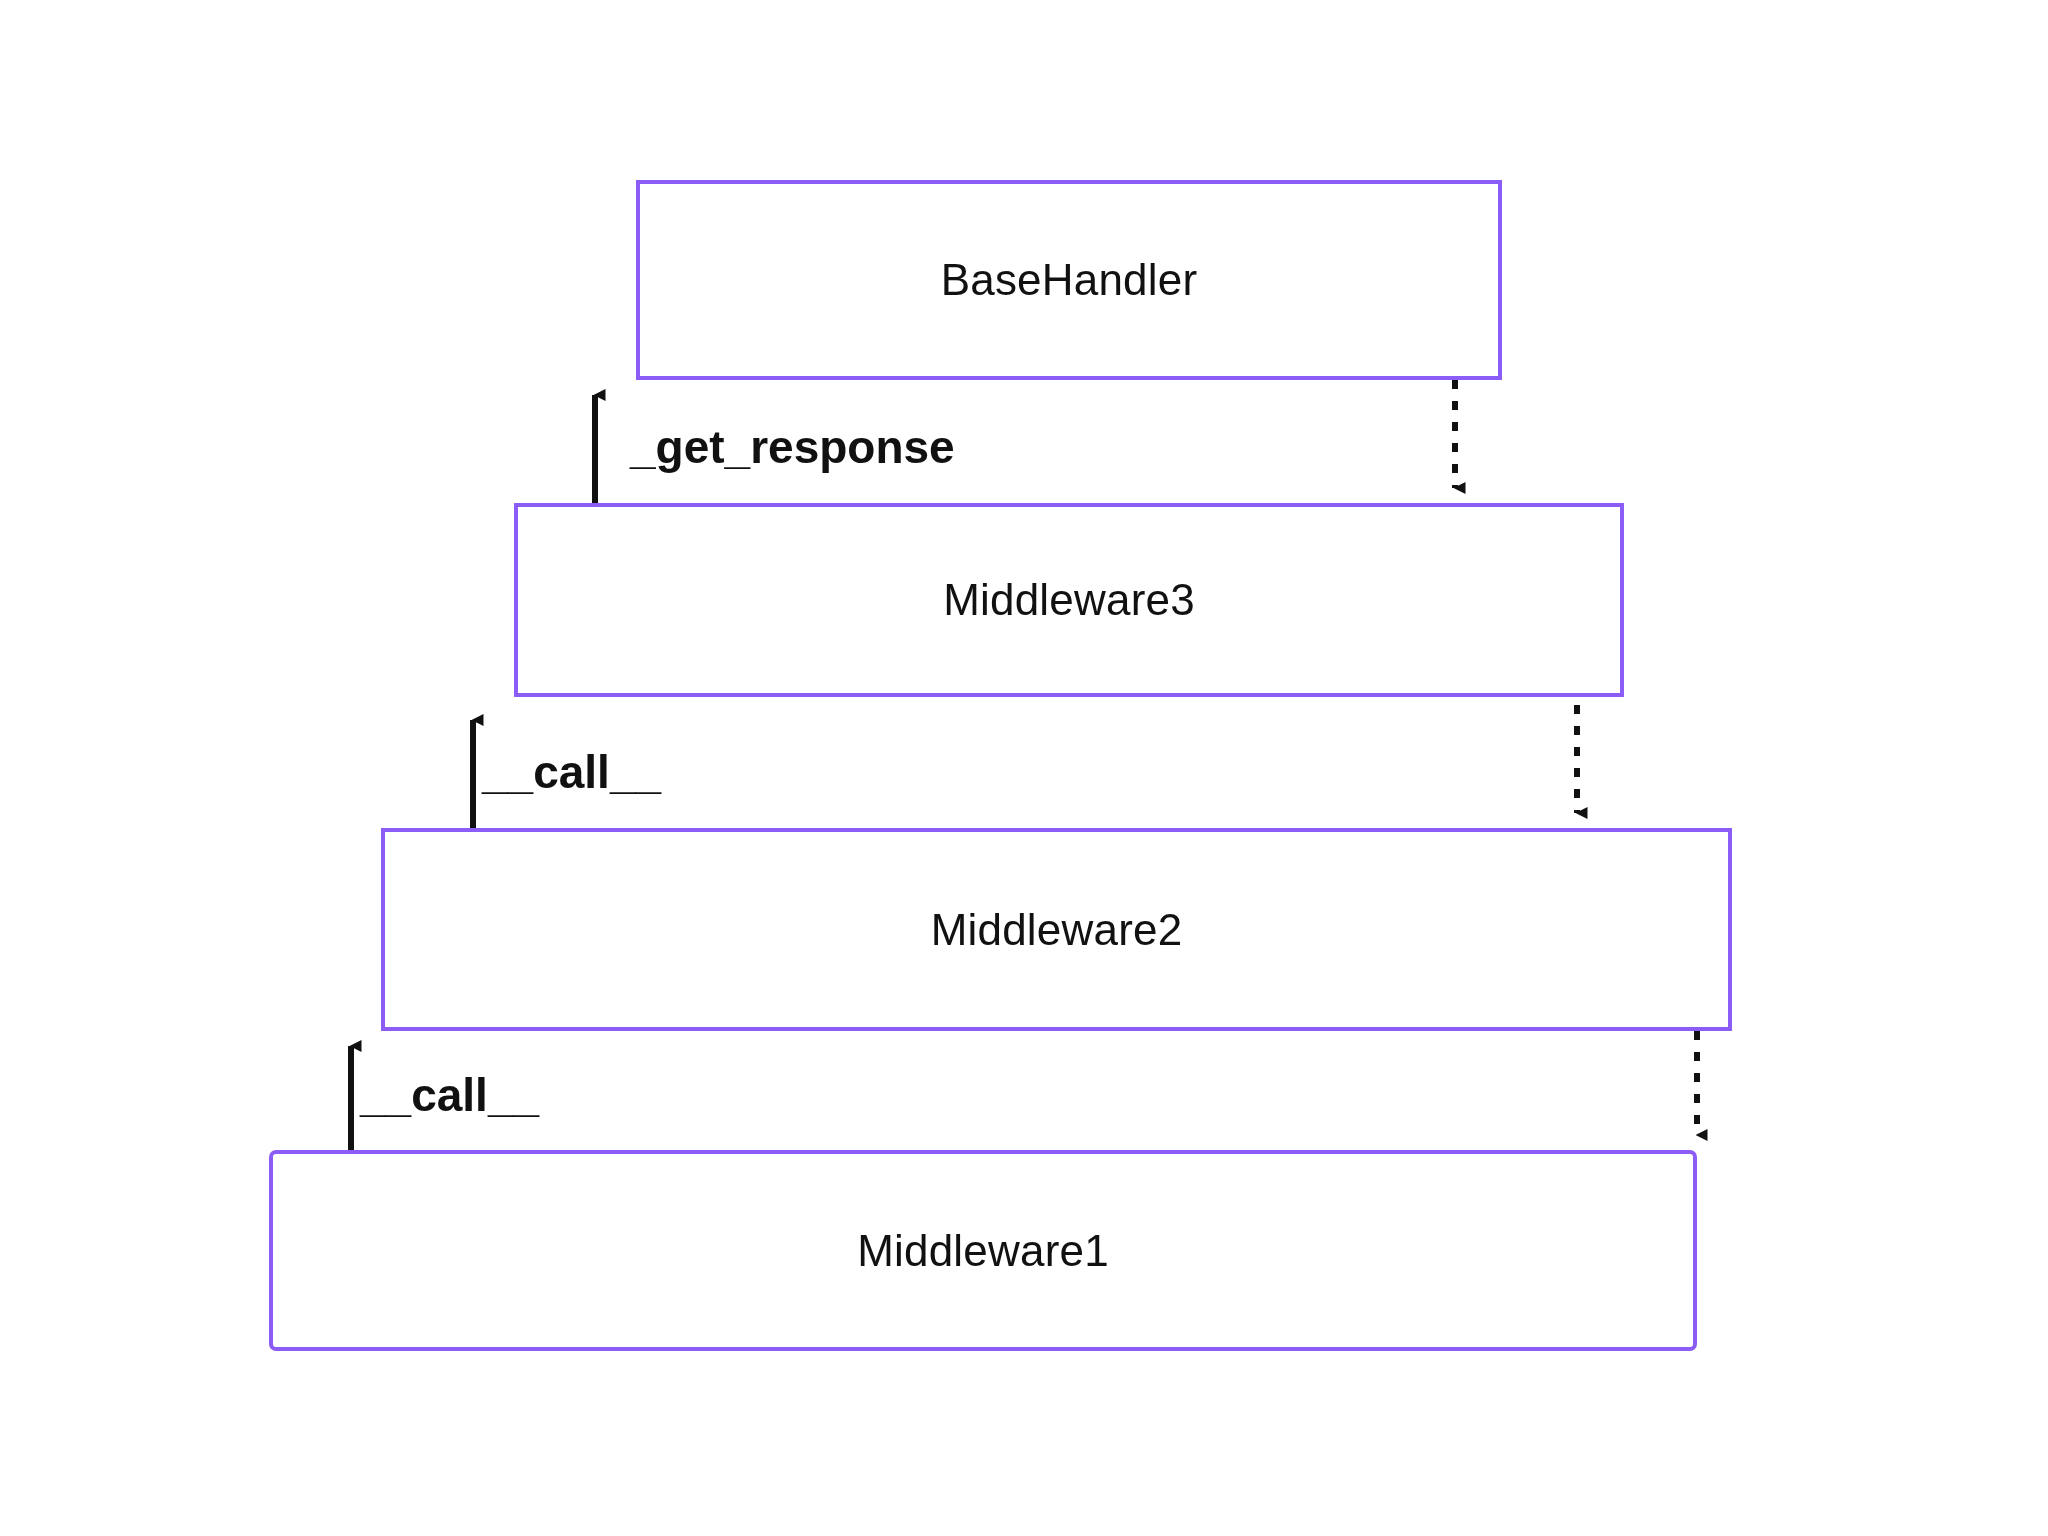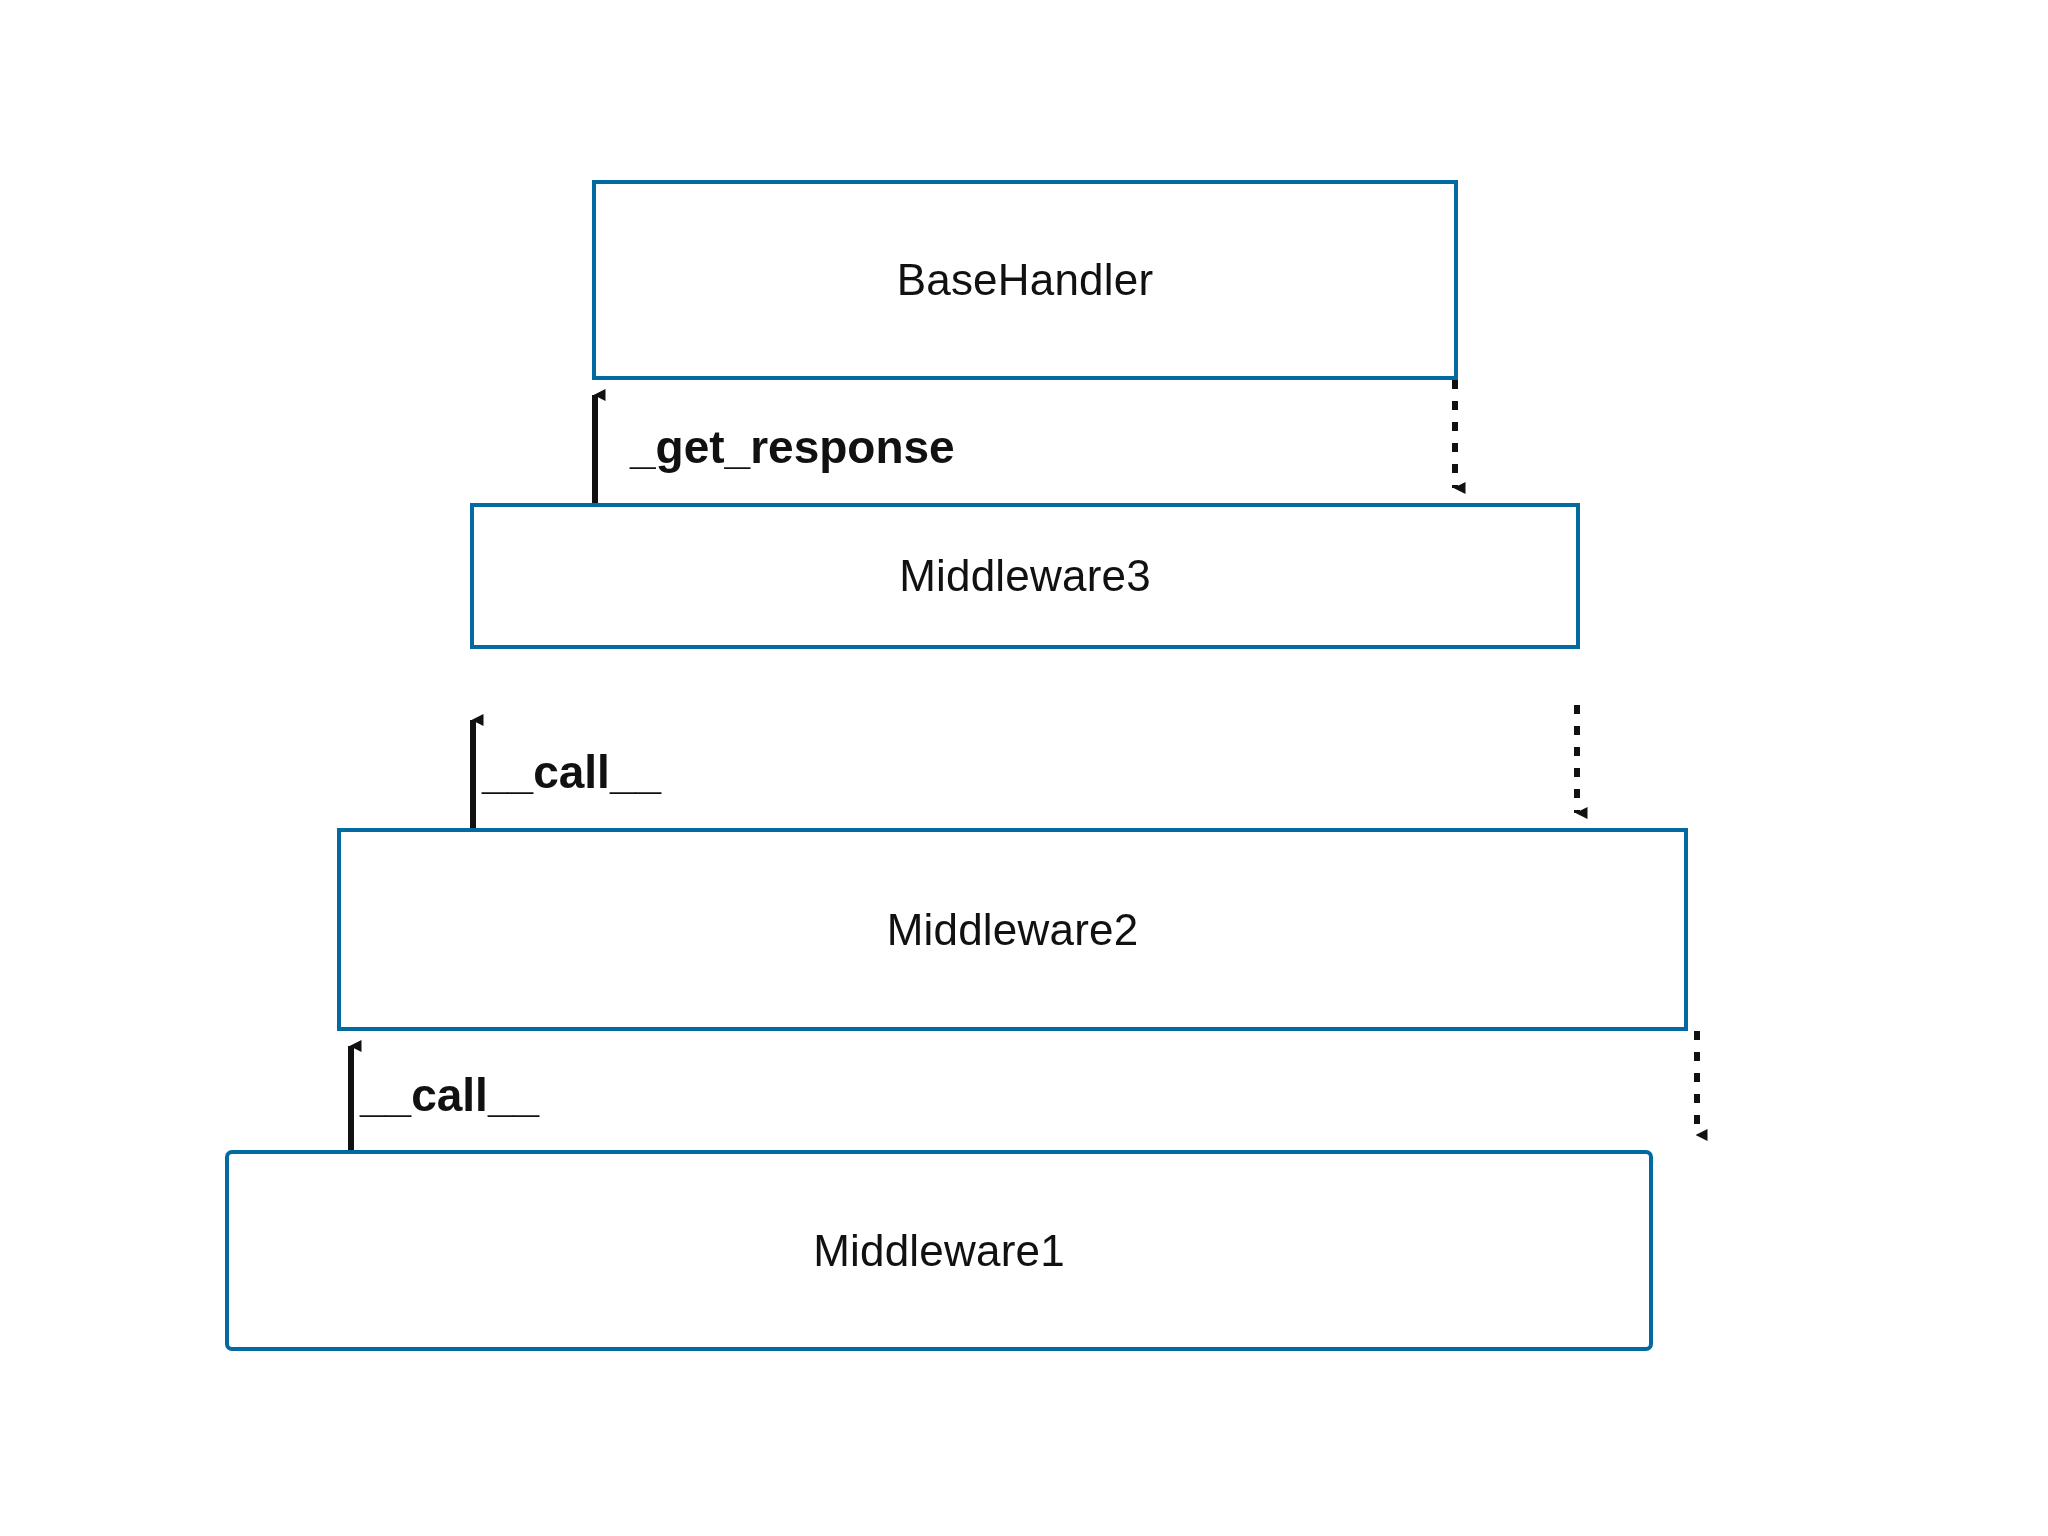--- a/index.html
+++ b/index.html
@@ -24,25 +24,26 @@
   #canvas > svg {
     position: absolute;
     top: 0;
     left: 0;
     width: 2048px;
     height: 1536px;
   }
   .layer-box {
     position: absolute;
     box-sizing: border-box;
-    border: 4px solid #0369a1;
+    border: 4px solid #8b5cf6;
     background: #ffffff;
     display: flex;
     align-items: center;
     justify-content: center;
+    margin-left: 44px;
   }
   .layer-label {
     font-family: "Liberation Sans", sans-serif;
     font-size: 44px;
     font-weight: 400;
     color: #111111;
     letter-spacing: 0.2px;
     white-space: nowrap;
     line-height: 1;
   }
@@ -81,21 +82,21 @@
 
     <line class="return-line" x1="1577" y1="705" x2="1577" y2="813" stroke="#111111" stroke-width="6" stroke-dasharray="9 12" marker-end="url(#arrow-down)"></line>
 
     <line class="return-line" x1="1697" y1="1031" x2="1697" y2="1135" stroke="#111111" stroke-width="6" stroke-dasharray="9 12" marker-end="url(#arrow-down)"></line>
   </svg>
 
   <div class="layer-box" style="left:592px; top:180px; width:866px; height:200px;">
     <span class="layer-label">BaseHandler</span>
   </div>
 
-  <div class="layer-box" style="left:470px; top:503px; width:1110px; height:146px;">
+  <div class="layer-box" style="left:470px; top:503px; width:1110px; height:194px;">
     <span class="layer-label">Middleware3</span>
   </div>
 
   <div class="layer-box" style="left:337px; top:828px; width:1351px; height:203px;">
     <span class="layer-label">Middleware2</span>
   </div>
 
   <div class="layer-box" style="left:225px; top:1150px; width:1428px; height:201px;border-radius:7px;">
     <span class="layer-label">Middleware1</span>
   </div>

